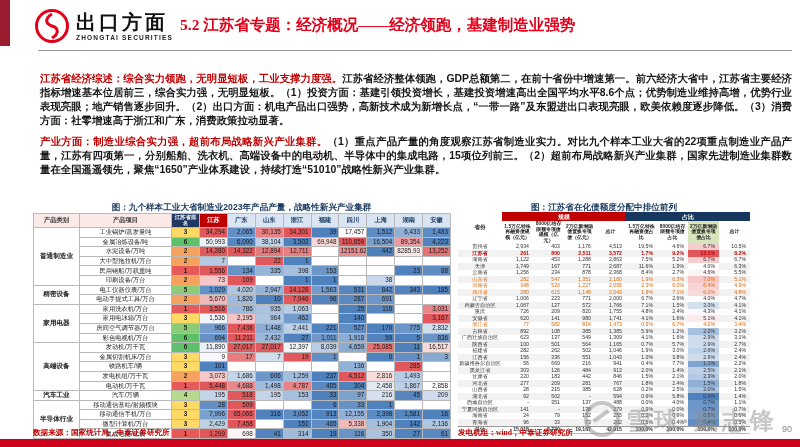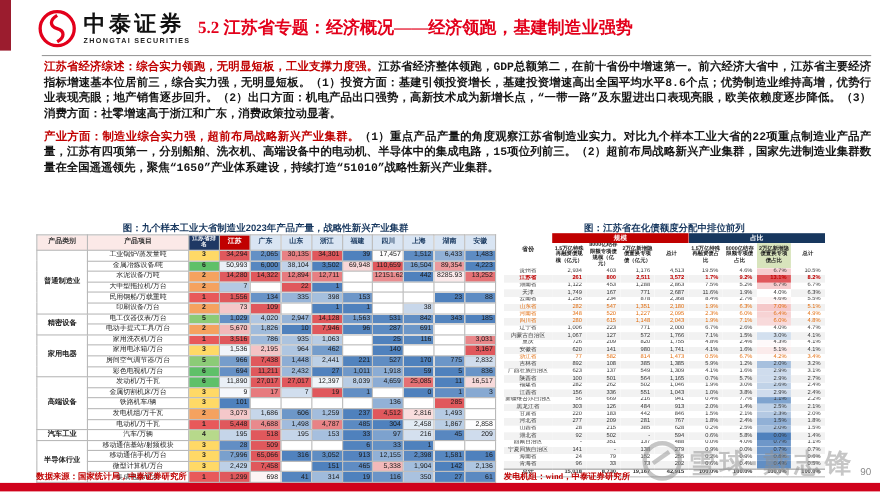--- a/index.html
+++ b/index.html
@@ -8,21 +8,21 @@
   
   .corner-bar{position:absolute;left:0;top:0;width:10px;height:46px;background:#9b1c2e;}
   .logo{position:absolute;left:34px;top:8px;display:flex;align-items:center;}
   .logo-mark{width:36px;height:36px;margin-right:6px;}
   .logo-cn{font-size:20px;font-weight:bold;letter-spacing:3px;color:#111;line-height:1;}
   .logo-en{font-size:6.5px;font-weight:bold;letter-spacing:1.2px;color:#222;margin-top:2px;}
   .page-title{position:absolute;left:180px;top:15px;font-size:15.5px;font-weight:bold;color:#e3001b;
               font-family:"Liberation Serif","DejaVu Serif",serif;}
   .header-rule{position:absolute;left:38px;right:8px;top:50px;border-top:1px solid #9a9a9a;}
   
-  .paras{position:absolute;left:40px;top:55px;width:752px;font-family:Liberation Mono, monospace;}
+  .paras{position:absolute;left:40px;top:72px;width:752px;font-family:Liberation Sans, sans-serif;}
   .paras p{margin:0 0 7px 0;font-size:10.4px;line-height:14px;text-align:justify;font-weight:600;color:#161616;}
   .lead{color:#c00000;font-weight:bold;}
   
   .chart-title{position:absolute;font-size:8.6px;font-weight:bold;color:#17375e;text-align:center;}
   .lt-title{left:33px;top:202px;width:417px;}
   .rt-title{left:458px;top:202px;width:292px;}
   
   .lt-wrap{position:absolute;left:33px;top:213px;width:417px;}
   table{border-collapse:collapse;table-layout:fixed;width:100%;}
   .lt th,.lt td{border:0.5px solid #b9b9b9;font-size:6.3px;line-height:1;height:8.6px;
@@ -72,21 +72,21 @@
 
 <div class="slide">
   <div class="corner-bar"></div>
 
   <div class="logo">
     <svg class="logo-mark" viewBox="0 0 36 36">
       <circle cx="18" cy="18" r="15.5" fill="none" stroke="#e3001b" stroke-width="3"></circle>
       <path d="M18 6 C 11 10, 11 16, 18 18 C 25 20, 25 26, 18 30" fill="none" stroke="#e3001b" stroke-width="3"></path>
     </svg>
     <div>
-      <div class="logo-cn">中泰证券</div>
+      <div class="logo-cn">出口方面</div>
       <div class="logo-en">ZHONGTAI SECURITIES</div>
     </div>
   </div>
 
   <div class="page-title">5.2 江苏省专题：经济概况——经济领跑，基建制造业强势</div>
   <div class="header-rule"></div>
 
   <div class="paras">
     <p><span class="lead">江苏省经济综述：综合实力领跑，无明显短板，工业支撑力度强。</span><span>江苏省经济整体领跑，GDP总额第二，在前十省份中增速第一。前六经济大省中，江苏省主要经济指标增速基本位居前三，综合实力强，无明显短板。（1）投资方面：基建引领投资增长，基建投资增速高出全国平均水平8.6个点；优势制造业维持高增，优势行业表现亮眼；地产销售逐步回升。（2）出口方面：机电产品出口强势，高新技术成为新增长点，“一带一路”及东盟进出口表现亮眼，欧美依赖度逐步降低。（3）消费方面：社零增速高于浙江和广东，消费政策拉动显著。</span></p>
     <p><span class="lead">产业方面：制造业综合实力强，超前布局战略新兴产业集群。</span><span>（1）重点产品产量的角度观察江苏省制造业实力。对比九个样本工业大省的22项重点制造业产品产量，江苏有四项第一，分别船舶、洗衣机、高端设备中的电动机、半导体中的集成电路，15项位列前三。（2）超前布局战略新兴产业集群，国家先进制造业集群数量在全国遥遥领先，聚焦“1650”产业体系建设，持续打造“51010”战略性新兴产业集群。</span></p>

